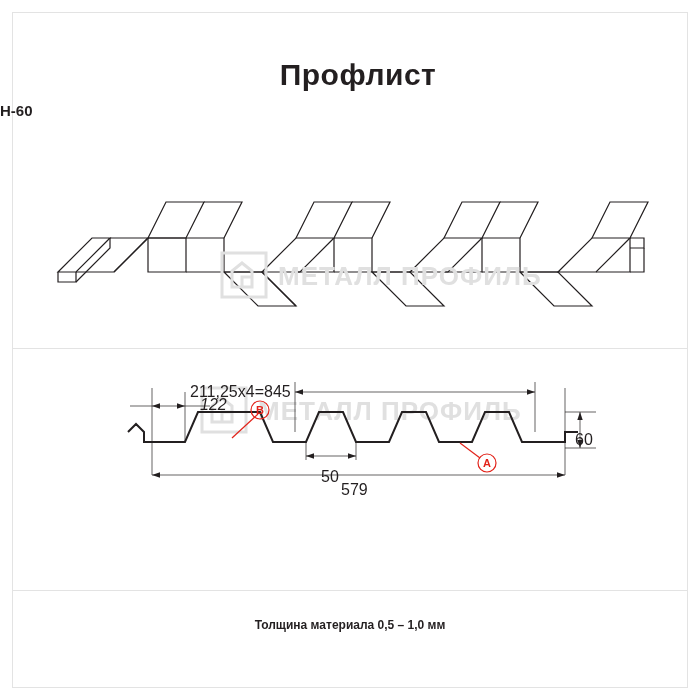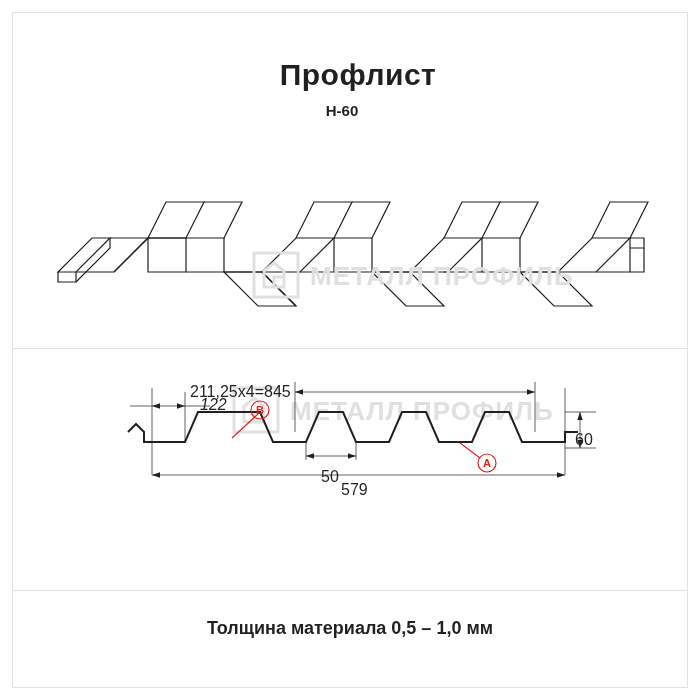--- a/index.html
+++ b/index.html
@@ -41,32 +41,31 @@
     font-weight: bold;
     letter-spacing: 0.5px;
     color: #231f20;
     padding-left: 8px;
   }
   .subtitle {
     position: absolute;
     top: 102px;
     left: 0;
     width: 684px;
-    text-align: center;
     font-size: 15px;
     font-weight: bold;
     color: #231f20;
   }
   .footer-note {
     position: absolute;
     top: 618px;
     left: 0;
     width: 700px;
     text-align: center;
-    font-size: 18px;
+    font-size: 12px;
     font-weight: bold;
     color: #231f20;
   }
   .divider {
     position: absolute;
     left: 12px;
     width: 676px;
     height: 1px;
     background: #e3e3e3;
   }
@@ -88,21 +87,20 @@
     top: 370px;
     width: 500px;
     height: 135px;
   }
 
   .wm {
     position: absolute;
     pointer-events: none;
     user-select: none;
     opacity: 1;
-    margin-left: 32px;
   }
   .wm-text {
     font-family: "Liberation Sans", sans-serif;
     font-weight: bold;
     font-size: 26px;
     letter-spacing: 1px;
     fill: #e0e0e0;
   }
   .wm-box { fill: none; stroke: #e0e0e0; stroke-width: 3; }
   .wm-shape { fill: none; stroke: #e0e0e0; stroke-width: 3; }

